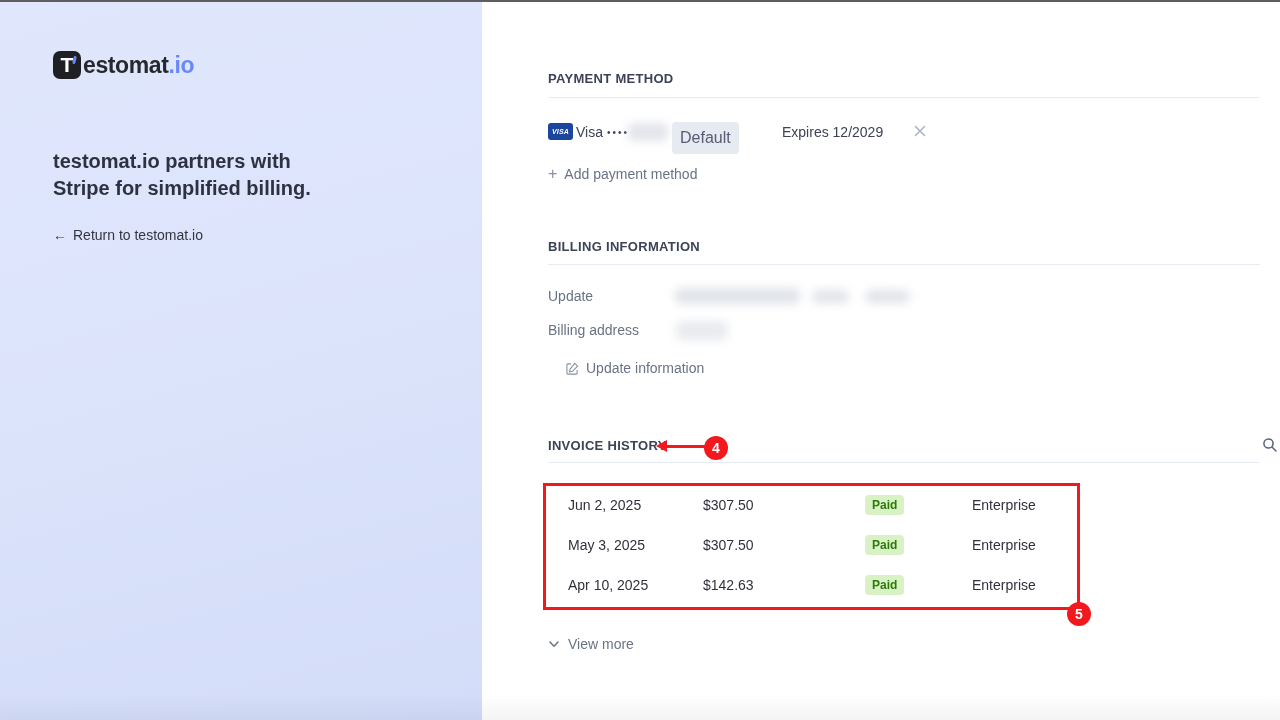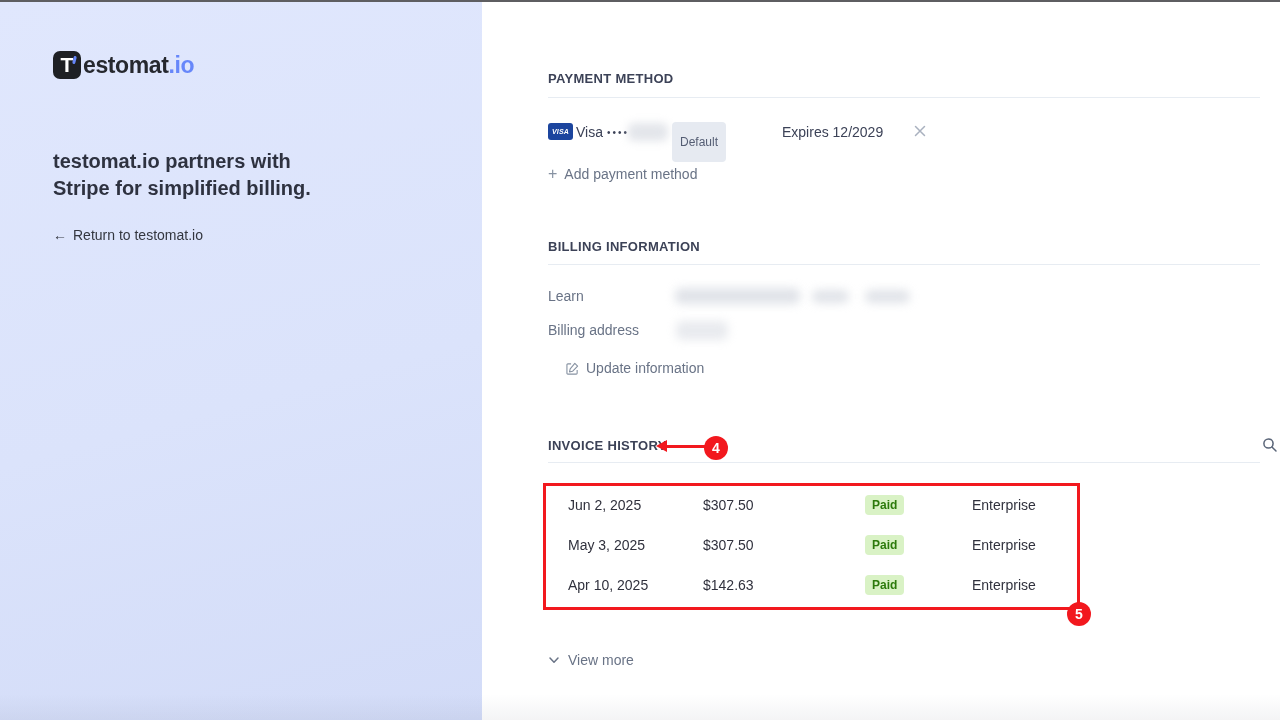--- a/index.html
+++ b/index.html
@@ -67,21 +67,21 @@
     position:absolute; left:66px; top:123px; width:25px; height:17px;
     background:#1c459e; border-radius:3px; display:flex; align-items:center; justify-content:center;
   }
   .visa-badge span { color:#fff; font-size:7px; font-weight:700; font-style:italic; letter-spacing:0.2px; }
   .card-label { position:absolute; left:94px; top:124px; font-size:14px; color:#3c4257; }
   .card-label .dots { font-size:10px; letter-spacing:2px; vertical-align:1px; margin-left:4px; }
   .blur-blob { position:absolute; background:#c7ccd6; border-radius:6px; filter:blur(5px); opacity:0.55; }
   .blob-digits { left:146px; top:123px; width:40px; height:18px; filter:blur(4px); opacity:0.5; }
   .default-badge {
     position:absolute; left:190px; top:122px; background:#e6eaf1; color:#545d73;
-    font-size:12px; padding:13px 8px; border-radius:4px;
+    font-size:16px; padding:7px 8px; border-radius:4px;
   }
   .expires { position:absolute; left:300px; top:124px; font-size:14px; color:#3c4257; }
   .close-x { position:absolute; left:430px; top:123px; width:16px; height:16px; cursor:pointer; }
 
   .link-row { position:absolute; font-size:14px; color:#697386; cursor:pointer; display:flex; align-items:center; }
   .link-row .plus { font-size:16px; margin-right:7px; color:#8792a2; }
   .link-row svg { margin-right:7px; }
 
   .field-label { position:absolute; left:66px; font-size:14px; color:#697386; }
 
@@ -109,21 +109,21 @@
   }
   .circle-4 { left:222px; top:436px; }
   .circle-5 { left:585px; top:602px; }
   .ann-arrow-line { position:absolute; left:184px; top:445px; width:42px; height:3px; background:#f2181e; z-index:11; }
   .ann-arrow-head {
     position:absolute; left:174px; top:440px; width:0; height:0; z-index:11;
     border-top:6px solid transparent; border-bottom:6px solid transparent;
     border-right:11px solid #f2181e;
   }
 
-  .view-more { left:66px; top:652px; }
+  .view-more { left:66px; top:636px; }
   .view-more svg { margin-right:8px; }
 
   .bottom-shade {
     position:absolute; left:0; bottom:0; width:1280px; height:26px;
     background:linear-gradient(180deg, rgba(0,0,0,0) 0%, rgba(60,66,87,0.06) 100%);
     pointer-events:none; z-index:40;
   }
 </style>
 </head>
 <body>
@@ -172,21 +172,21 @@
   </div>
 
   <div class="link-row" style="left:66px; top:165px;">
     <span class="plus">+</span>
     <span>Add payment method</span>
   </div>
 
   <div class="section-title" style="top:239px;">BILLING INFORMATION</div>
   <div class="divider" style="top:264px;"></div>
 
-  <div class="field-label" style="top:288px;">Learn</div>
+  <div class="field-label" style="top:288px;">Update</div>
   <div class="blur-blob" style="left:193px; top:288px; width:125px; height:16px;"></div>
   <div class="blur-blob" style="left:330px; top:290px; width:37px; height:13px;"></div>
   <div class="blur-blob" style="left:383px; top:290px; width:45px; height:13px;"></div>
 
   <div class="field-label" style="top:322px;">Billing address</div>
   <div class="blur-blob" style="left:194px; top:321px; width:52px; height:19px; opacity:0.4;"></div>
 
   <div class="link-row" style="left:66px; top:360px;margin-left:18px;">
     <svg width="13" height="13" viewBox="0 0 14 14">
         <path d="M12 8.5 V12 a1 1 0 0 1 -1 1 H2 a1 1 0 0 1 -1 -1 V3 a1 1 0 0 1 1 -1 H5.5 M9.5 1.5 L12.5 4.5 L7 10 L3.8 10.7 L4.5 7.5 Z" fill="none" stroke="#8792a2" stroke-width="1.2" stroke-linejoin="round"></path>

